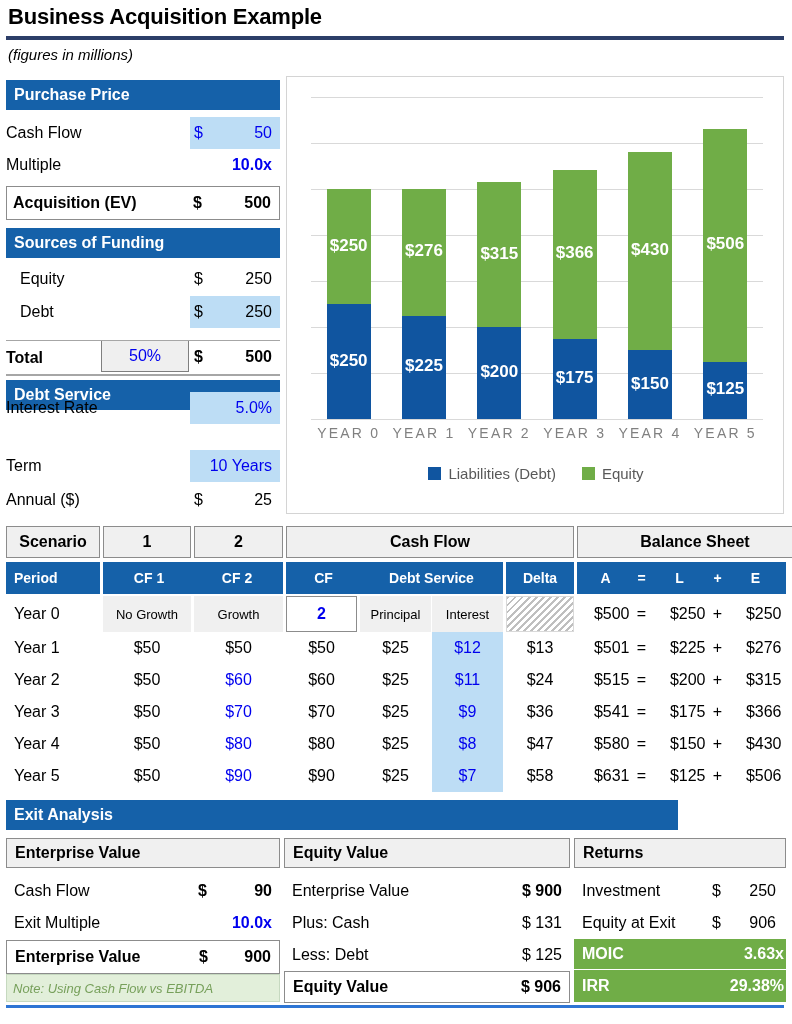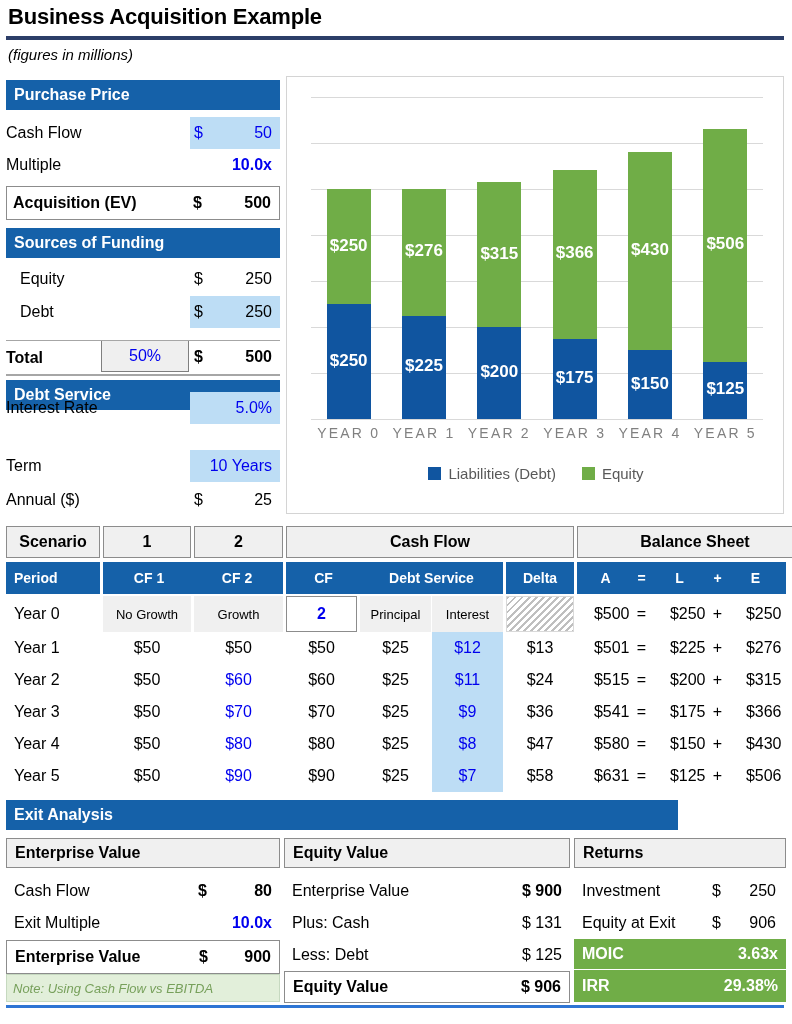--- a/index.html
+++ b/index.html
@@ -133,21 +133,21 @@
   .prow .pv { position: absolute; display:flex; align-items:center; justify-content:flex-end; height:100%; }
   .note {
     position: absolute; background: #E2EFDA; border: 1px solid #C6D9C0;
     color: #77A05B; font-style: italic; font-size: 13px;
     display: flex; align-items: center; padding-left: 6px;
   }
   .greenrow {
     position: absolute; background: #70AD47; color: #ffffff; font-weight: bold; font-size: 16px;
   }
   .greenrow .gl { position: absolute; left: 8px; top: 50%; transform: translateY(-50%); }
-  .greenrow .gv { position: absolute; right: 8px; top: 50%; transform: translateY(-50%); }
+  .greenrow .gv { position: absolute; right: 2px; top: 50%; transform: translateY(-50%); }
   .bottom-rule {
     position: absolute; left: 6px; top: 1005px; width: 778px; height: 3px; background: #2E75D4;
   }
 </style>
 </head>
 <body>
 
 <div class="page">
 
   <div class="title">Business Acquisition Example</div>
@@ -440,21 +440,21 @@
       </div>
   </div>
 
   <div class="bluebar exit-head">Exit Analysis</div>
 
   <div class="panel-title" style="left:6px; top:838px; width:274px;">Enterprise Value</div>
 
   <div class="prow" style="left:6px; top:875px; width:274px;">
     <span class="pl">Cash Flow</span>
     <span class="pc" style="left:192px; font-weight:bold;">$</span>
-    <span class="pv" style="right:8px; width:60px; font-weight:bold;">80</span>
+    <span class="pv" style="right:8px; width:60px; font-weight:bold;">90</span>
   </div>
 
   <div class="prow" style="left:6px; top:907px; width:274px;">
     <span class="pl">Exit Multiple</span>
     <span class="pv bluetext" style="right:8px; width:90px; font-weight:bold;">10.0x</span>
   </div>
 
   <div class="prow boxed" style="left:6px; top:940px; width:274px; height:34px;">
     <span class="pl">Enterprise Value</span>
     <span class="pc" style="left:192px;">$</span>

